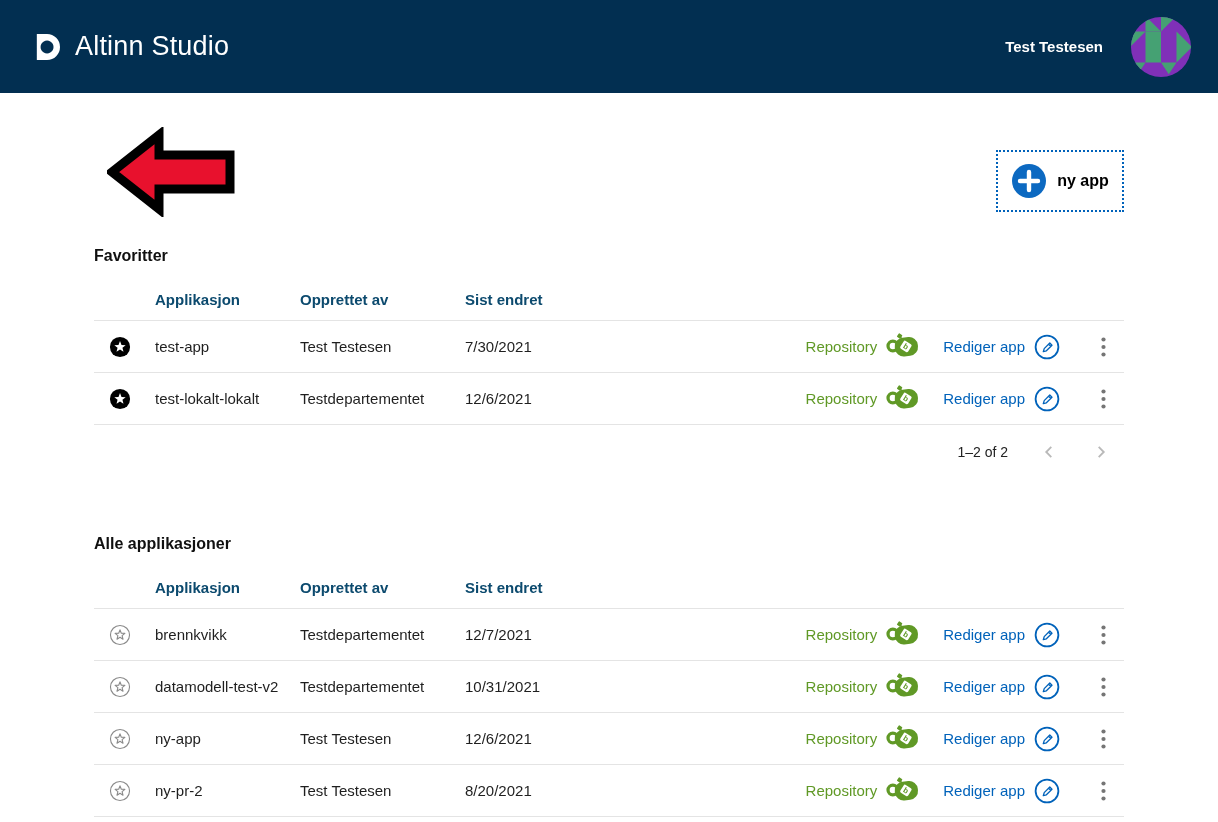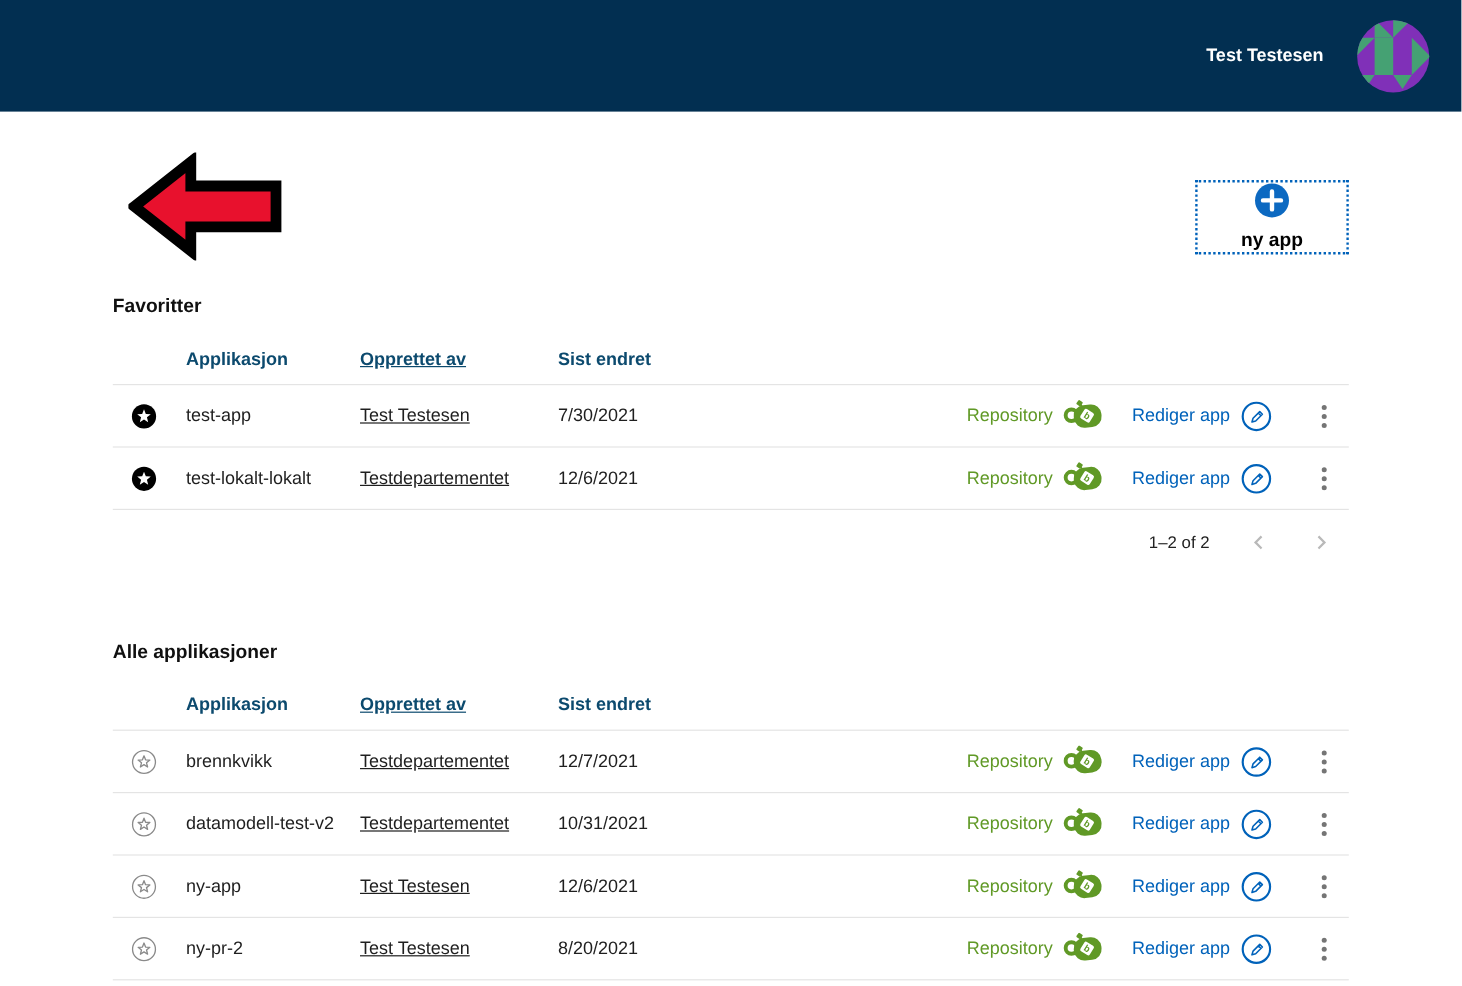--- a/index.html
+++ b/index.html
@@ -25,35 +25,35 @@
 
   .toolbar { margin-top:55px; display:flex; align-items:flex-start; }
   .search-input { width:218px; height:55px; border:1px solid #c9c9c9; border-radius:4px;
                   padding:0 15px; font-size:15px; color:#333; outline:none;
                   font-family:"Liberation Sans", sans-serif; }
   .search-input::placeholder { color:#767676; }
   .annotation-arrow { margin-left:13px; margin-top:-21px; flex:none; }
   .new-app-btn { margin-left:auto; margin-top:2px; width:128px; height:62px;
                  border:2px dotted var(--blue); background:#fff; cursor:pointer;
                  display:flex; align-items:center; justify-content:center; gap:10px;
-                 font-family:"Liberation Sans", sans-serif; font-size:16px; font-weight:700; color:#000;flex-direction:column; }
+                 font-family:"Liberation Sans", sans-serif; font-size:16px; font-weight:700; color:#000; }
 
   .section-title { font-size:16px; font-weight:700; color:#101010; }
   .title-fav { margin-top:30px; }
   .title-all { margin-top:56px; }
 
   
   .tbl { margin-top:14px; }
   .tbl-head, .row { display:flex; align-items:center; }
   .tbl-head { height:42px; border-bottom:1px solid var(--border);
               font-size:15px; font-weight:700; color:#0c4a6e; }
   .row { height:52px; border-bottom:1px solid var(--border); font-size:15px; }
   .col-star { width:61px; padding-left:15px; flex:none; display:flex; align-items:center; }
   .col-app  { width:145px; flex:none; }
-  .col-owner{ width:165px; flex:none;text-decoration:underline; }
+  .col-owner{ width:165px; flex:none; }
   .col-date { flex:1; }
   .link { display:flex; align-items:center; gap:9px; text-decoration:none;
           font-size:15px; cursor:pointer; }
   .repo-link { color:var(--green); }
   .edit-link { color:var(--blue); margin-left:24px; }
   .kebab-btn { margin-left:30px; margin-right:8px; width:26px; height:26px; border:none;
                background:none; cursor:pointer; display:flex; align-items:center; justify-content:center; }
 
   .row .star-filled, .row .star-outline { display:none; }
   .row.starred  .star-filled  { display:block; }
@@ -61,20 +61,26 @@
 
   
   .pagination { height:54px; display:flex; align-items:center; justify-content:flex-end;
                 gap:30px; padding-right:12px; font-size:14px; color:#222; }
   .page-btn { background:none; border:none; cursor:default; display:flex; align-items:center; }
 </style>
 </head>
 <body>
 
 <header class="app-header">
+  <div class="brand">
+    <svg width="30" height="40" viewBox="0 0 44 44">
+      <path fill="#ffffff" fill-rule="evenodd" d="M10 3 H25 A19 19 0 1 1 25 41 H10 Z M25 12.5 a9.5 9.5 0 1 0 0.01 0 Z"></path>
+    </svg>
+    <span class="brand-name">Altinn Studio</span>
+  </div>
   <div class="header-right">
     <span class="user-name">Test Testesen</span>
     <svg class="avatar" viewBox="0 0 64 64">
       <defs>
           <clipPath id="avclip">
             <circle cx="32" cy="32" r="31"></circle>
           </clipPath>
         </defs>
       <g clip-path="url(#avclip)">
         <rect width="64" height="64" fill="#8030b8"></rect>

